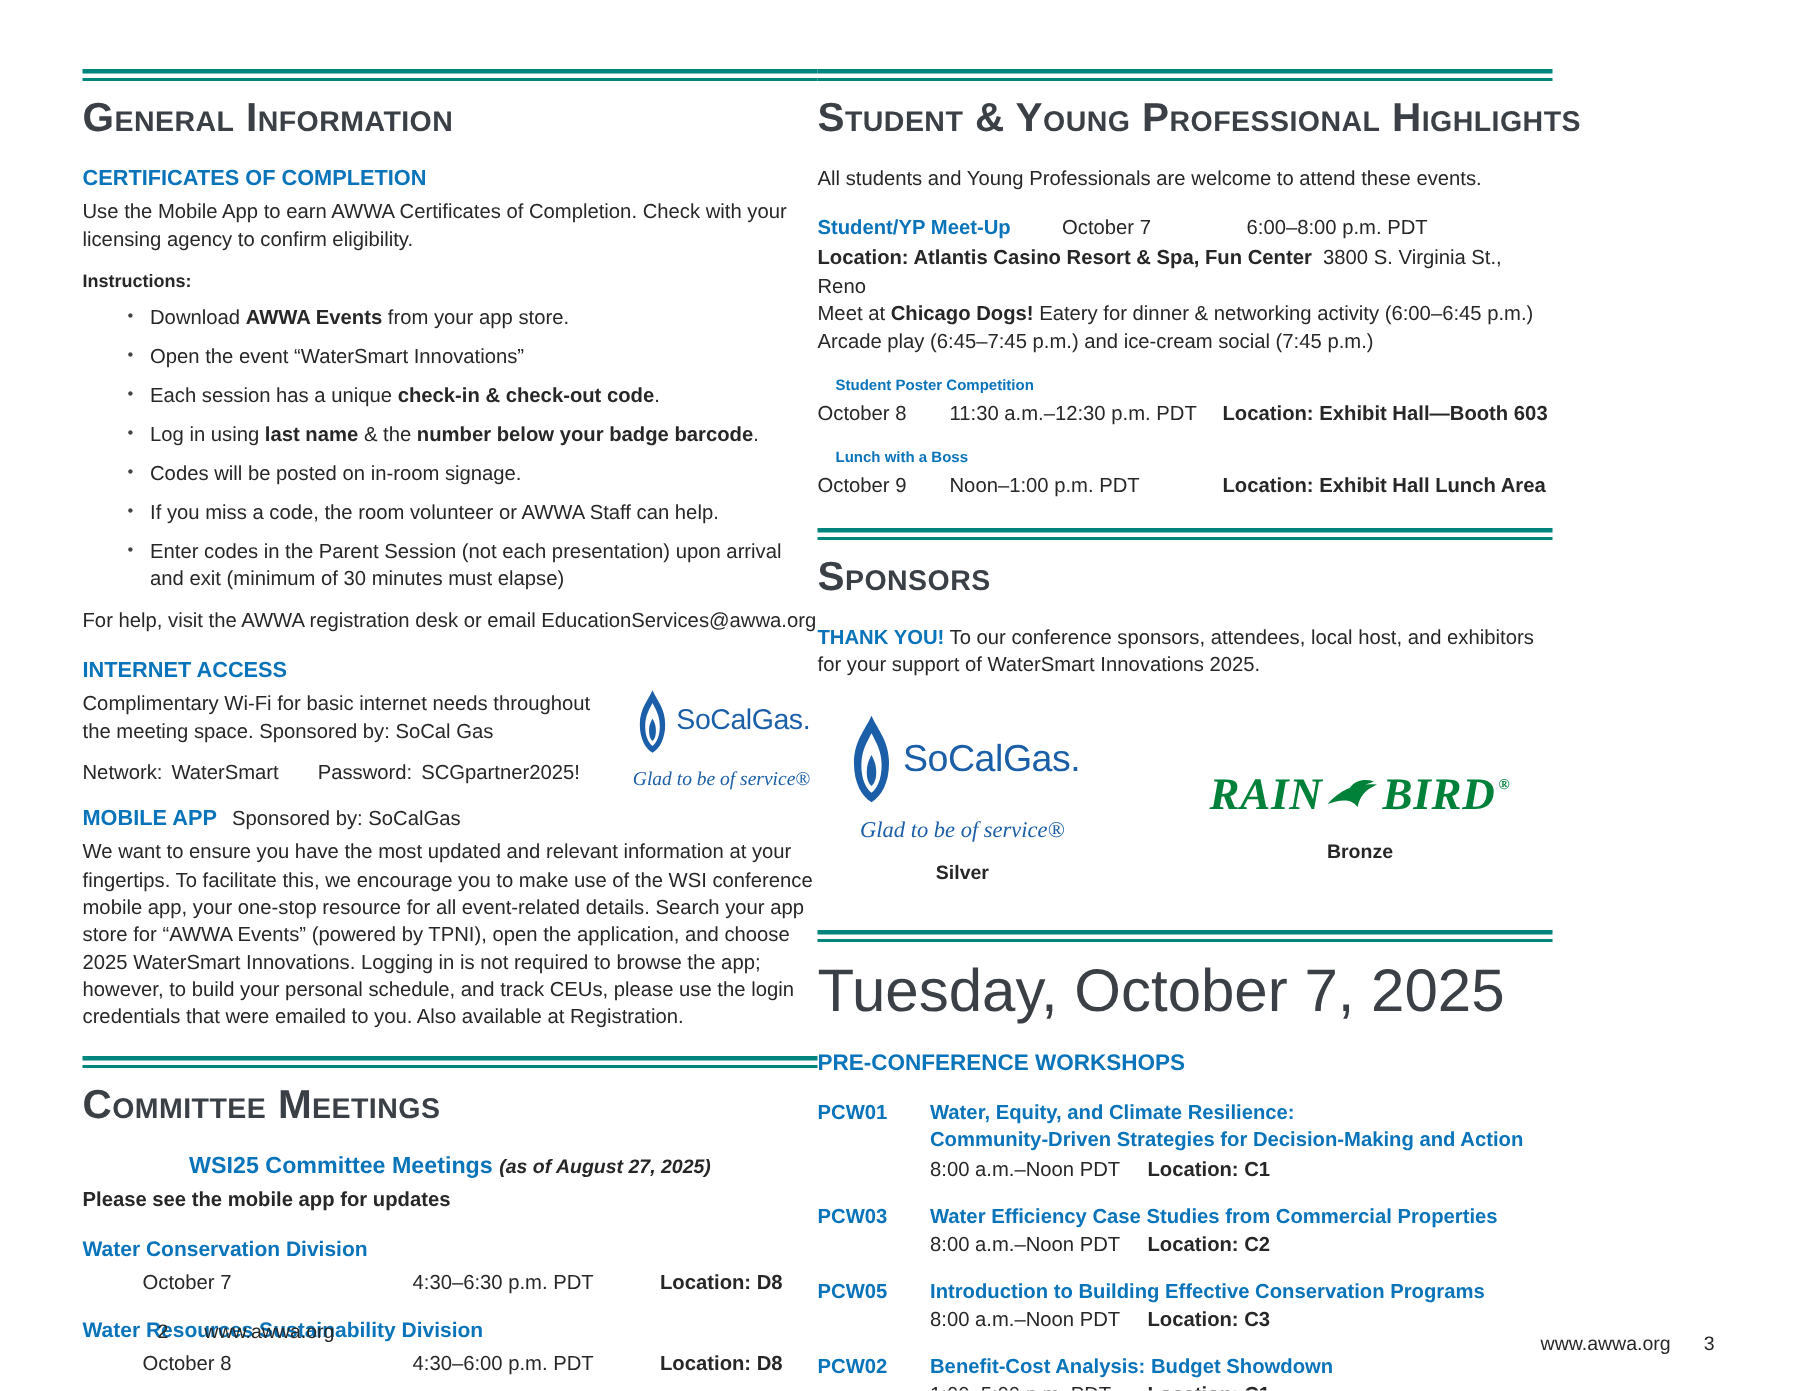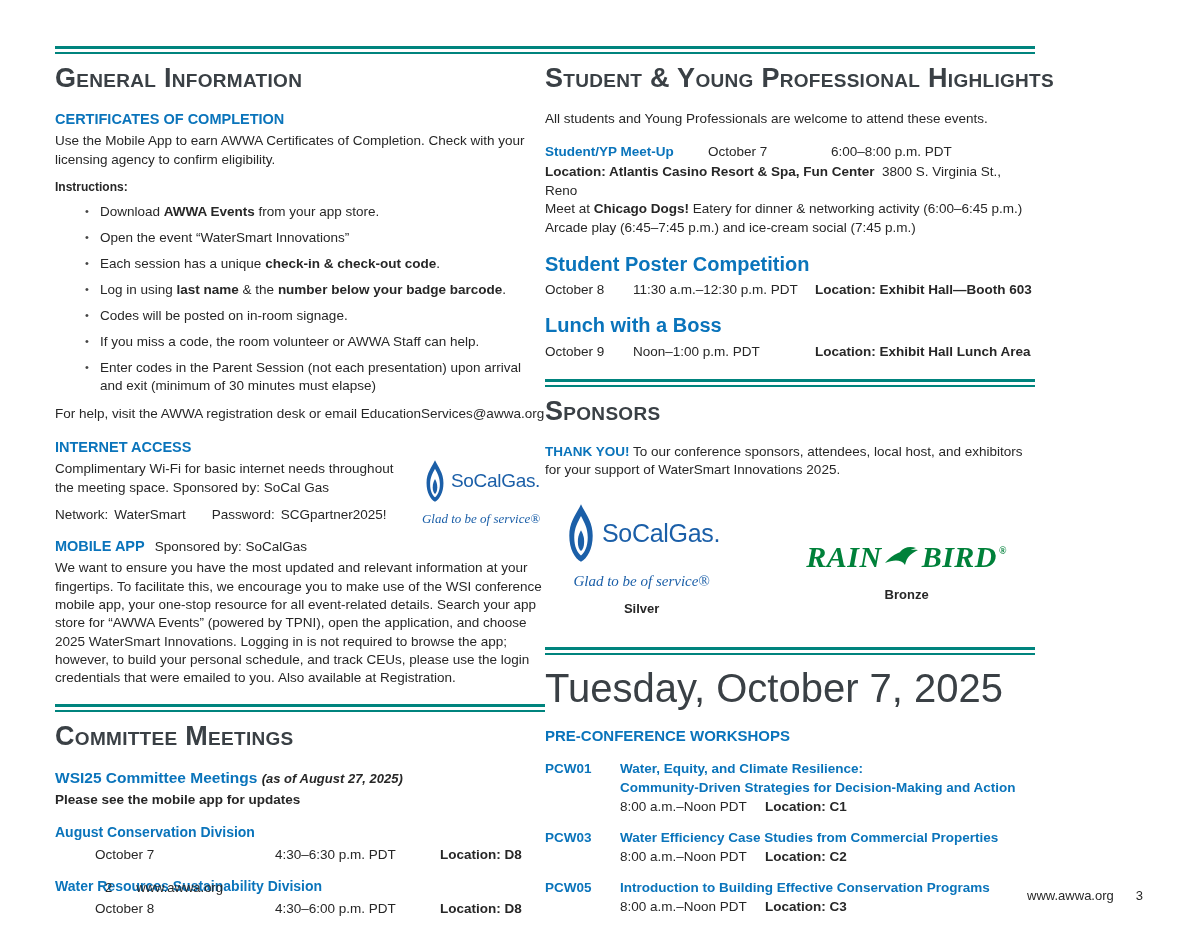--- a/index.html
+++ b/index.html
@@ -48,33 +48,33 @@
   .scg-small { float:right; width:128px; margin:20px 0 6px 14px; }
   .scg-row { display:flex; align-items:center; justify-content:center; gap:3px; }
   .scg-word { color:var(--socalgas,#1b5fa8); font-weight:400; font-size:19px; letter-spacing:-0.3px; }
   .scg-tagline { font-family:"Liberation Serif", serif; font-style:italic; color:var(--socalgas,#1b5fa8); font-size:13px; margin-top:6px; }
   .mobile-head .sponsor-note { color:var(--body,#272727); font-weight:400; font-size:13.5px; margin-left:10px; }
   .network-line { margin:9px 0 12px 0; }
   .network-line .lbl { margin-right:6px; }
   .network-line .gap { display:inline-block; width:26px; }
 
   .committee-sect { margin-top:16px; }
-  .committee-sub { font-size:15.5px; margin-top:2px; }
+  .committee-sub { font-size:15.5px; margin-top:2px;text-align:center; }
   .committee-sub .note { color:var(--body,#272727); font-size:13px; font-style:italic; font-weight:700; }
   .committee-note { font-weight:700; margin:2px 0 14px 0; }
   .meeting { margin-bottom:13px; }
   .meeting-name { color:var(--blue,#0a74bb); font-weight:700; font-size:14px; margin-bottom:4px; }
   .meeting-row { display:grid; grid-template-columns:180px 165px auto; padding-left:40px; }
   .loc { font-weight:700; }
 
   .intro-line { margin:2px 0 15px 0; }
   .meetup { margin-bottom:14px; }
   .meetup-line1 { display:grid; grid-template-columns:163px 123px auto; margin-bottom:2px; }
   .event-block { margin-bottom:13px; }
-  .event-name { color:var(--blue,#0a74bb); font-weight:700; font-size:20px; margin-bottom:3px; }
+  .event-name { color:var(--blue,#0a74bb); font-weight:700; font-size:10px; margin-bottom:3px;margin-left:12px; }
   .event-row { display:grid; grid-template-columns:88px 182px auto; }
 
   .sponsors-sect { margin-top:18px; }
   .thanks { margin:4px 0 14px 0; }
   .sponsor-logos { display:flex; justify-content:space-between; align-items:flex-start; padding:10px 28px 14px 18px; }
   .scg-big .scg-word { font-size:25px; }
   .scg-big .scg-tagline { font-size:15px; margin-top:8px; }
   .sponsor-level { font-weight:700; font-size:13px; margin-top:8px; text-align:center; }
   .rainbird-block { margin-top:34px; text-align:center; }
   .rb-word {
@@ -150,21 +150,21 @@
     </section>
 
     <section class="committee-sect">
       <div class="rule"></div>
       <h1 class="sect-title">Committee Meetings</h1>
 
       <div class="committee-sub"><span class="blue-bold">WSI25 Committee Meetings</span> <span class="note">(as of August 27, 2025)</span></div>
       <div class="committee-note">Please see the mobile app for updates</div>
 
       <div class="meeting">
-        <div class="meeting-name">August Conservation Division</div>
+        <div class="meeting-name">Water Conservation Division</div>
         <div class="meeting-row">
           <span>October 7</span>
           <span>4:30–6:30 p.m. PDT</span>
           <span class="loc">Location: D8</span>
         </div>
       </div>
 
       <div class="meeting">
         <div class="meeting-name">Water Resources Sustainability Division</div>
         <div class="meeting-row">

